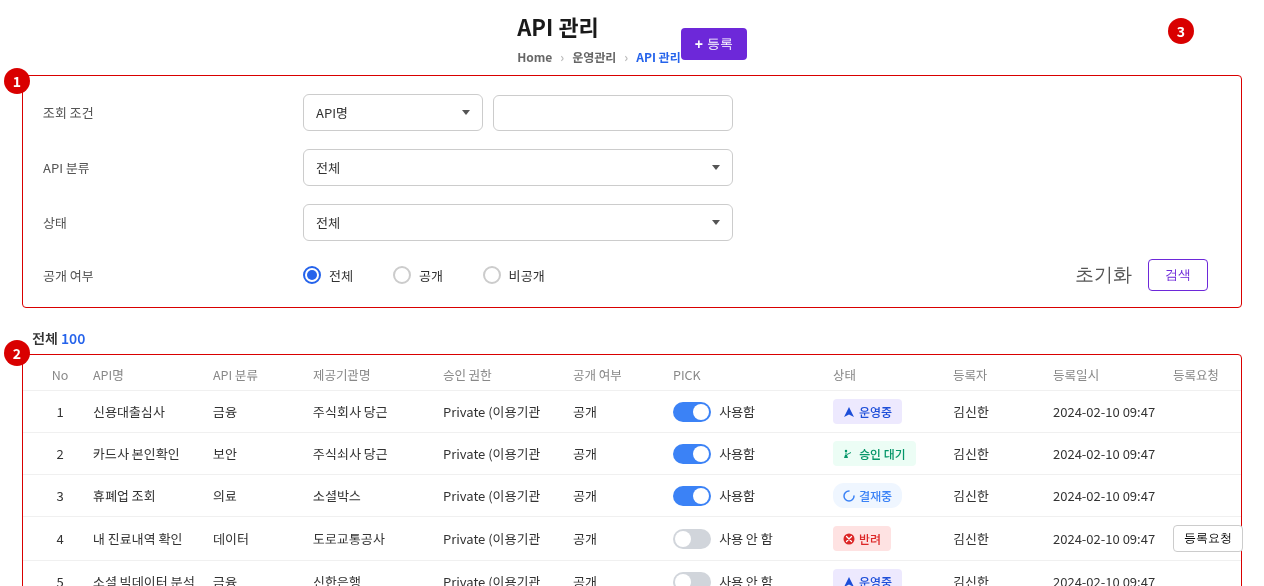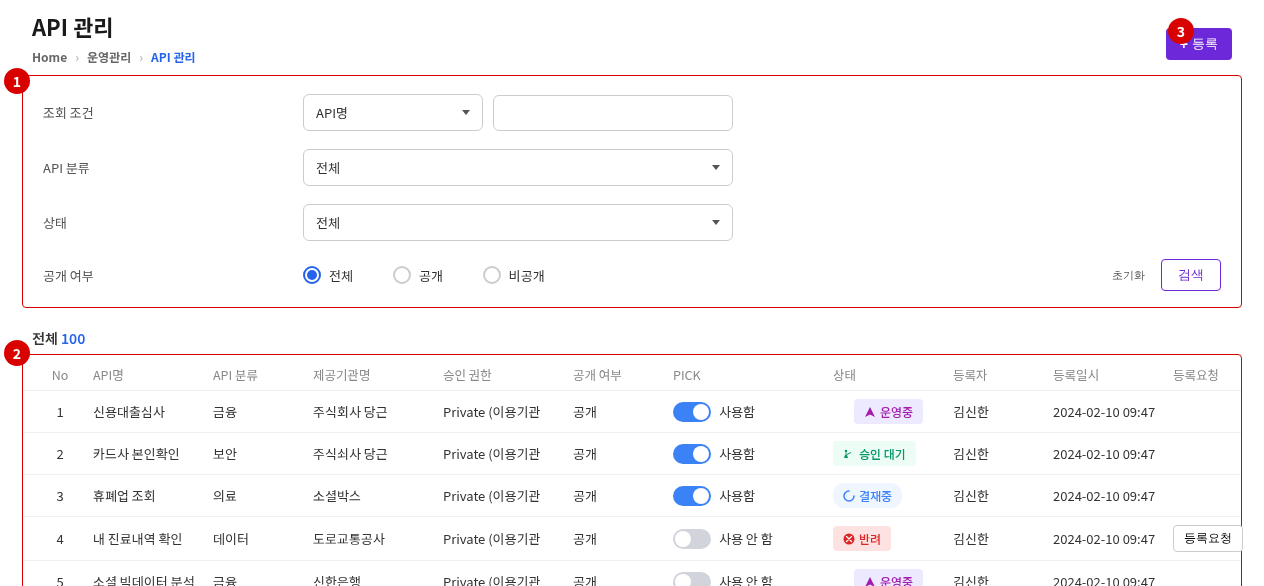--- a/index.html
+++ b/index.html
@@ -1,70 +1,70 @@
 <!DOCTYPE html>
 <html><head>
   <meta charset="utf-8">
   <style>
     * { margin: 0; padding: 0; box-sizing: border-box; }
     body { font-family: -apple-system, "Noto Sans KR", sans-serif; background: #fff; color: #333; font-size: 13px; width: 1264px; height: 586px; position: relative; padding: 10px 12px; }
     
-    .header-row { display: flex; justify-content: space-between; align-items: flex-start; margin-bottom: 10px; padding: 0 20px 0 20px; }
+    .header-row { display: flex; justify-content: center; align-items: flex-start; margin-bottom: 10px; padding: 0 20px 0 20px; }
     .page-title { font-size: 22px; font-weight: 700; color: #1a1a1a; margin-bottom: 6px; }
     .breadcrumb { font-size: 12px; color: #666; display: flex; align-items: center; gap: 8px; font-weight: bold; }
     .breadcrumb .chev { color: #bbb; }
     .breadcrumb .current { color: #2563eb; }
     
     .register-btn { display: inline-flex; align-items: center; gap: 4px; background: #6d28d9; color: #fff; border: none; padding: 7px 14px; font-size: 13px; border-radius: 4px; cursor: pointer; margin-top: 18px; }
     .register-btn .plus { font-weight: bold; font-size: 14px; }
     
     .callout { position: absolute; width: 26px; height: 26px; border-radius: 50%; background: #d90000; color: #fff; font-weight: 700; font-size: 14px; display: flex; align-items: center; justify-content: center; z-index: 10; }
     .callout1 { top: 68px; left: 4px; }
     .callout2 { top: 340px; left: 4px; }
     .callout3 { top: 18px; right: 70px; }
     
     .red-box { border: 1.5px solid #d90000; border-radius: 4px; position: relative; }
     
-    .search-panel { margin: 0 10px 6px 10px; padding: 18px 20px 16px 20px; background: #fff; }
+    .search-panel { margin: 0 10px 6px 10px; padding: 18px 33px 16px 20px; background: #fff; }
     .form-row { display: flex; align-items: center; margin-bottom: 18px; }
     .form-row:last-child { margin-bottom: 0; }
     .form-label { width: 260px; color: #555; font-size: 13px; flex-shrink: 0; }
     .select { background: #fff; border: 1px solid #ccc; border-radius: 6px; padding: 8px 12px; font-size: 13px; display: flex; align-items: center; justify-content: space-between; cursor: pointer; }
     .select .caret { border-left: 4px solid transparent; border-right: 4px solid transparent; border-top: 5px solid #555; }
     .select-sm { width: 180px; }
     .select-lg { width: 430px; }
     .text-input { background: #fff; border: 1px solid #ccc; border-radius: 6px; padding: 8px 12px; font-size: 13px; width: 240px; margin-left: 10px; height: 36px;}
     
     .radios { display: flex; gap: 40px; flex: 1; }
     .radio { display: flex; align-items: center; gap: 8px; cursor: pointer; }
     .radio-circle { width: 18px; height: 18px; border-radius: 50%; border: 2px solid #ccc; display: flex; align-items: center; justify-content: center; }
     .radio-circle.checked { border-color: #2563eb; }
     .radio-circle.checked::after { content:''; width: 10px; height: 10px; border-radius: 50%; background: #2563eb; }
     
     .form-actions { margin-left: auto; display: flex; align-items: center; gap: 16px; }
-    .reset-btn { background: none; border: none; color: #555; cursor: pointer; font-size: 11px; }
+    .reset-btn { background: none; border: none; color: #555; cursor: pointer; font-size: 19px; }
     .search-btn { background: #fff; border: 1.5px solid #6d28d9; color: #6d28d9; padding: 6px 16px; border-radius: 4px; cursor: pointer; font-size: 13px; }
     
     .total-row { margin: 20px 0 6px 20px; font-size: 14px; font-weight: 600; }
     .total-row .count { color: #2563eb; }
     
     .table-wrap { margin: 0 10px; padding-bottom: 10px; }
     .thead { display: grid; grid-template-columns: 60px 120px 100px 130px 130px 100px 160px 120px 100px 120px 100px; color: #888; font-size: 12.5px; padding: 10px 10px 6px 10px; }
     .trow { display: grid; grid-template-columns: 60px 120px 100px 130px 130px 100px 160px 120px 100px 120px 100px; padding: 8px 10px; border-top: 1px solid #f0f0f0; align-items: center; font-size: 13px; color: #333; }
     .trow .cell-no { color: #333; text-align: center;}
     .cell { white-space: nowrap; overflow: hidden; text-overflow: clip; padding-right: 6px; }
     
     .pick-cell { display: flex; align-items: center; gap: 8px; }
     .toggle { width: 38px; height: 20px; border-radius: 10px; background: #d1d5db; position: relative; flex-shrink:0; cursor:pointer;}
     .toggle.on { background: #3b82f6; }
     .toggle::after { content:''; position: absolute; top: 2px; left: 2px; width: 16px; height: 16px; border-radius: 50%; background: #fff; transition: left .2s; }
     .toggle.on::after { left: 20px; }
     
     .status-badge { display: inline-flex; align-items: center; gap: 4px; padding: 4px 10px; border-radius: 4px; font-size: 12px; font-weight: 500; }
-    .status-operating { background: #ede9fe; color: #a21caf; margin-left: 21px; }
+    .status-operating { background: #ede9fe; color: #1d4ed8; }
     .status-pending { background: #ecfdf5; color: #059669; }
     .status-processing { background: #eff6ff; color: #3b82f6; border-radius: 11px; }
     .status-rejected { background: #fee2e2; color: #dc2626; }
     .badge-icon { width: 12px; height: 12px; display: inline-block; }
     
     .small-btn { border: 1px solid #ccc; background: #fff; padding: 4px 10px; border-radius: 4px; font-size: 12px; cursor: pointer; }
   </style>
 </head>
 <body>
 

